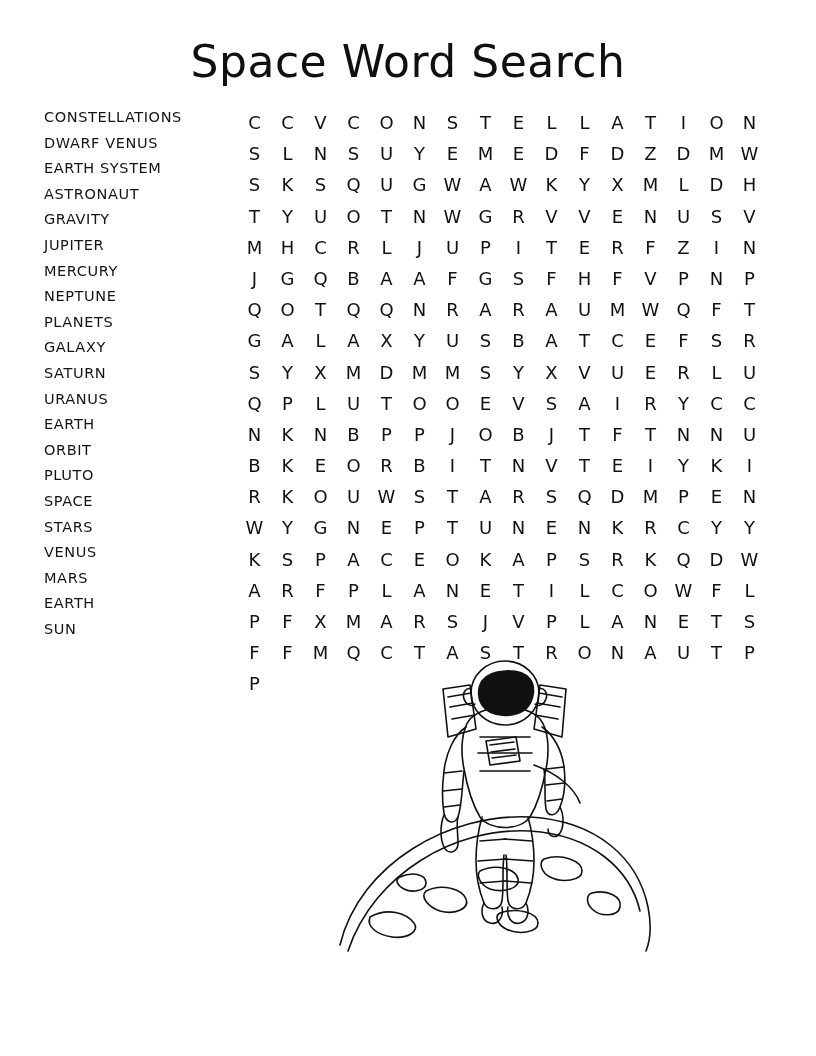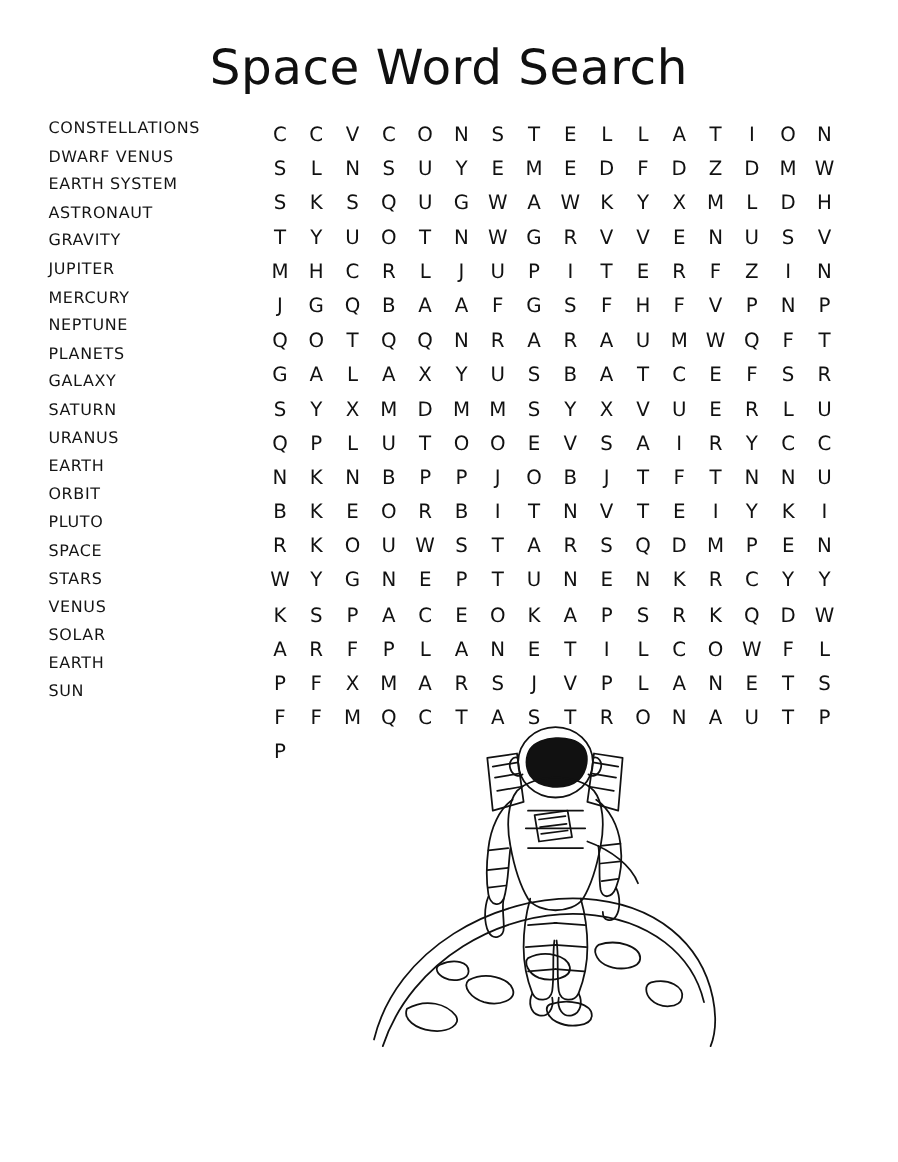--- a/index.html
+++ b/index.html
@@ -97,21 +97,21 @@
         <div class="word">PLANETS</div>
         <div class="word">GALAXY</div>
         <div class="word">SATURN</div>
         <div class="word">URANUS</div>
         <div class="word">EARTH</div>
         <div class="word">ORBIT</div>
         <div class="word">PLUTO</div>
         <div class="word">SPACE</div>
         <div class="word">STARS</div>
         <div class="word">VENUS</div>
-        <div class="word">SOLAR</div>
+        <div class="word">MARS</div>
         <div class="word">EARTH</div>
         <div class="word">SUN</div>
       </div>
 
     <div class="grid-wrap">
       <div class="grid">
           <div class="cell">C</div>
           <div class="cell">C</div>
           <div class="cell">V</div>
           <div class="cell">C</div>

